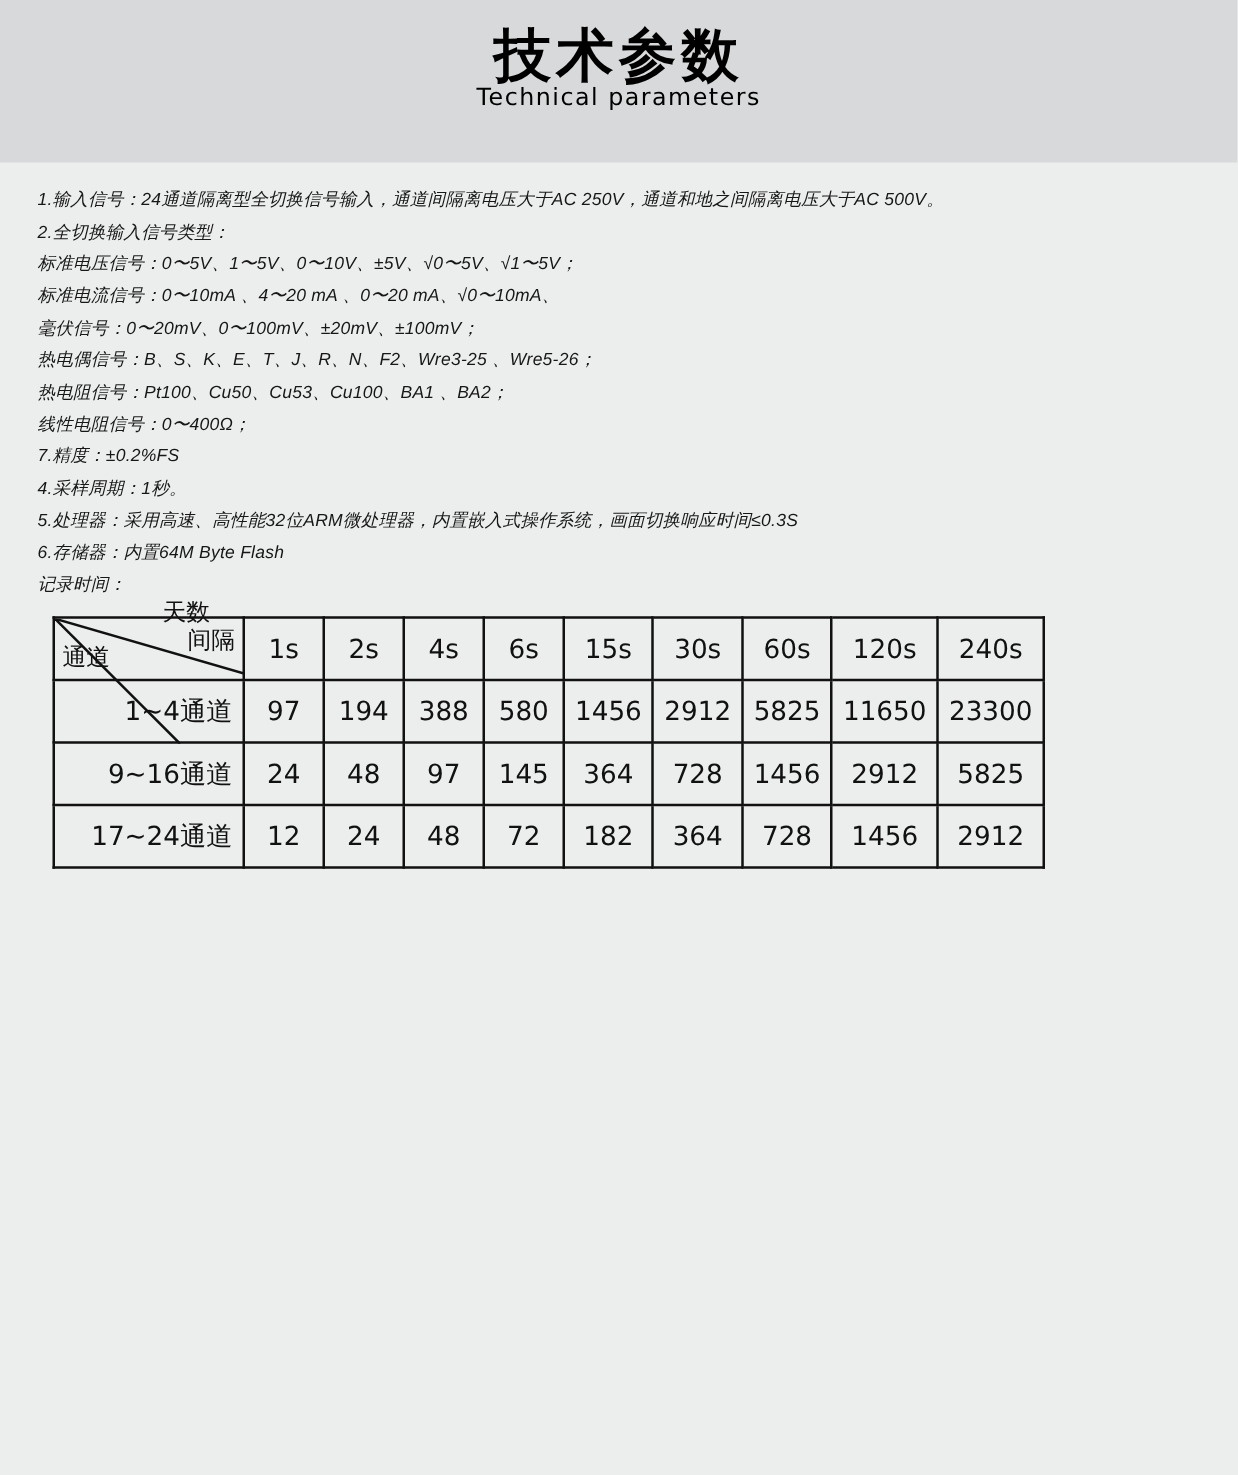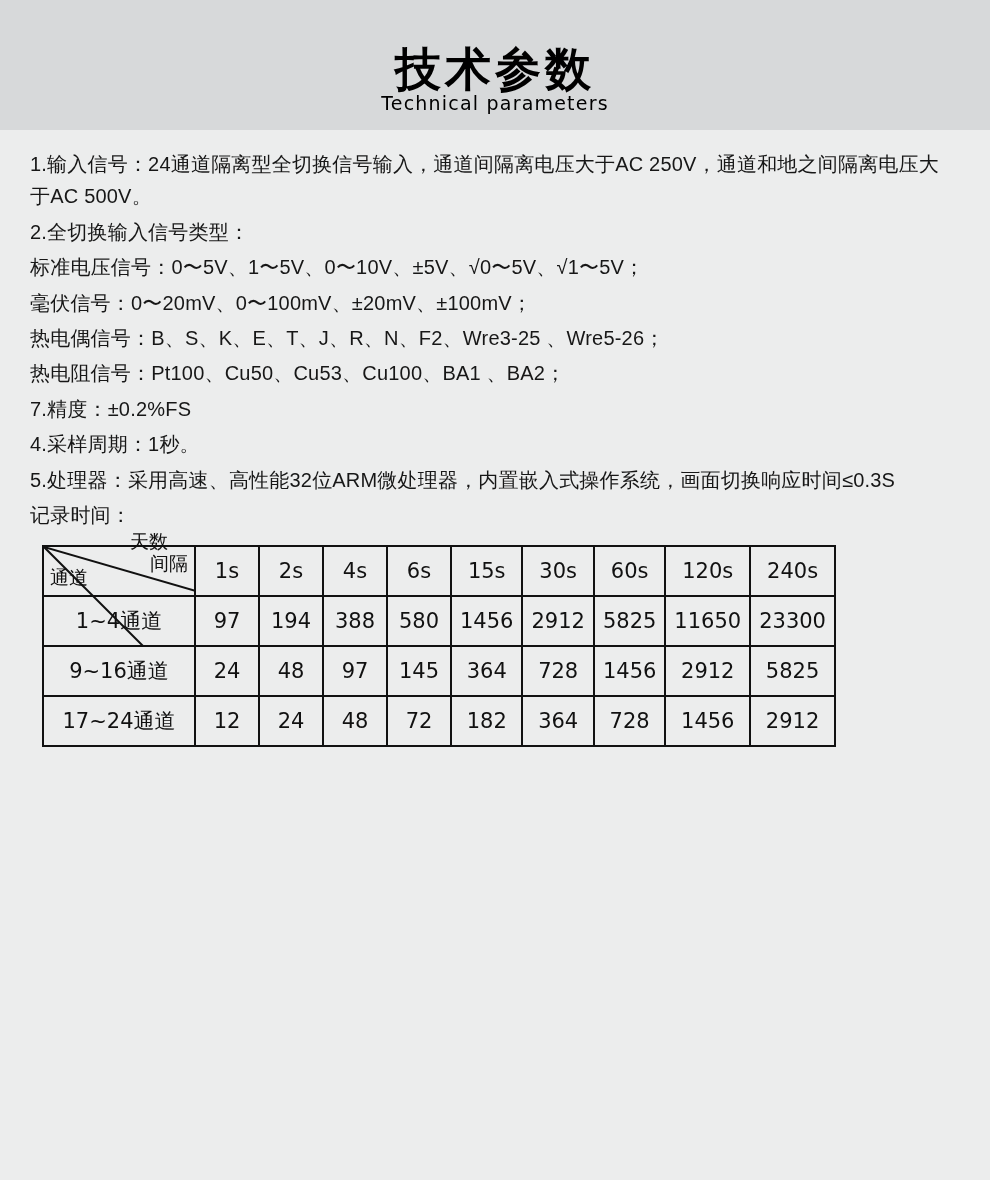--- a/index.html
+++ b/index.html
@@ -24,56 +24,56 @@
     top: 18px;
     text-align: center;
   }
   .title-cn {
     font-size: 46px;
     font-weight: bold;
     letter-spacing: 4px;
     color: #000;
     line-height: 1.15;
     font-family: "Liberation Sans", sans-serif;
-    margin-top: 25px;
   }
   .title-en {
     font-size: 19px;
     color: #000000;
     letter-spacing: 1.2px;
     margin-top: -4px;
     font-family: "DejaVu Sans", sans-serif;
   }
   .body-wrap {
     padding: 18px 26px 0 30px;
   }
   .para {
-    font-size: 20px;
+    font-size: 14px;
     line-height: 1.62;
     color: #171717;
     margin: 0 16px 3px 0;
     letter-spacing: 0.2px;
+    font-style: italic;
   }
   table.rec {
     border-collapse: collapse;
     margin-top: 14px;
     margin-left: 12px;
     font-size: 21px;
   }
   table.rec td, table.rec th {
     border: 2px solid #111;
     padding: 4px 8px;
     text-align: center;
     font-weight: normal;
     height: 50px;
     color: #111;
     font-family: "DejaVu Sans", sans-serif;
   }
   table.rec td.rowhead {
-    text-align: center;
+    text-align: right;
     padding-left: 8px;
     min-width: 150px;
   }
   td.corner {
     position: relative;
     width: 152px;
     height: 100px;
     padding: 0;
   }
   td.corner svg {
@@ -97,26 +97,29 @@
   <div class="header-inner">
     <div class="title-cn">技术参数</div>
     <div class="title-en">Technical parameters</div>
   </div>
 </div>
 
 <div class="body-wrap">
   <p class="para">1.输入信号：24通道隔离型全切换信号输入，通道间隔离电压大于AC 250V，通道和地之间隔离电压大于AC 500V。</p>
   <p class="para">2.全切换输入信号类型：</p>
   <p class="para">标准电压信号：0〜5V、1〜5V、0〜10V、±5V、√0〜5V、√1〜5V；</p>
+  <p class="para">标准电流信号：0〜10mA 、4〜20 mA 、0〜20 mA、√0〜10mA、</p>
   <p class="para">毫伏信号：0〜20mV、0〜100mV、±20mV、±100mV；</p>
   <p class="para">热电偶信号：B、S、K、E、T、J、R、N、F2、Wre3-25 、Wre5-26；</p>
   <p class="para">热电阻信号：Pt100、Cu50、Cu53、Cu100、BA1 、BA2；</p>
+  <p class="para">线性电阻信号：0〜400Ω；</p>
   <p class="para">7.精度：±0.2%FS</p>
   <p class="para">4.采样周期：1秒。</p>
   <p class="para">5.处理器：采用高速、高性能32位ARM微处理器，内置嵌入式操作系统，画面切换响应时间≤0.3S</p>
+  <p class="para">6.存储器：内置64M Byte Flash</p>
   <p class="para">记录时间：</p>
 
   <table class="rec">
     <thead>
       <tr>
         <td class="corner">
           <svg width="152" height="100" viewBox="0 0 152 100">
             <line x1="0" y1="0" x2="152" y2="44" stroke="#111" stroke-width="2"></line>
             <line x1="0" y1="0" x2="100" y2="100" stroke="#111" stroke-width="2"></line>
           </svg>

